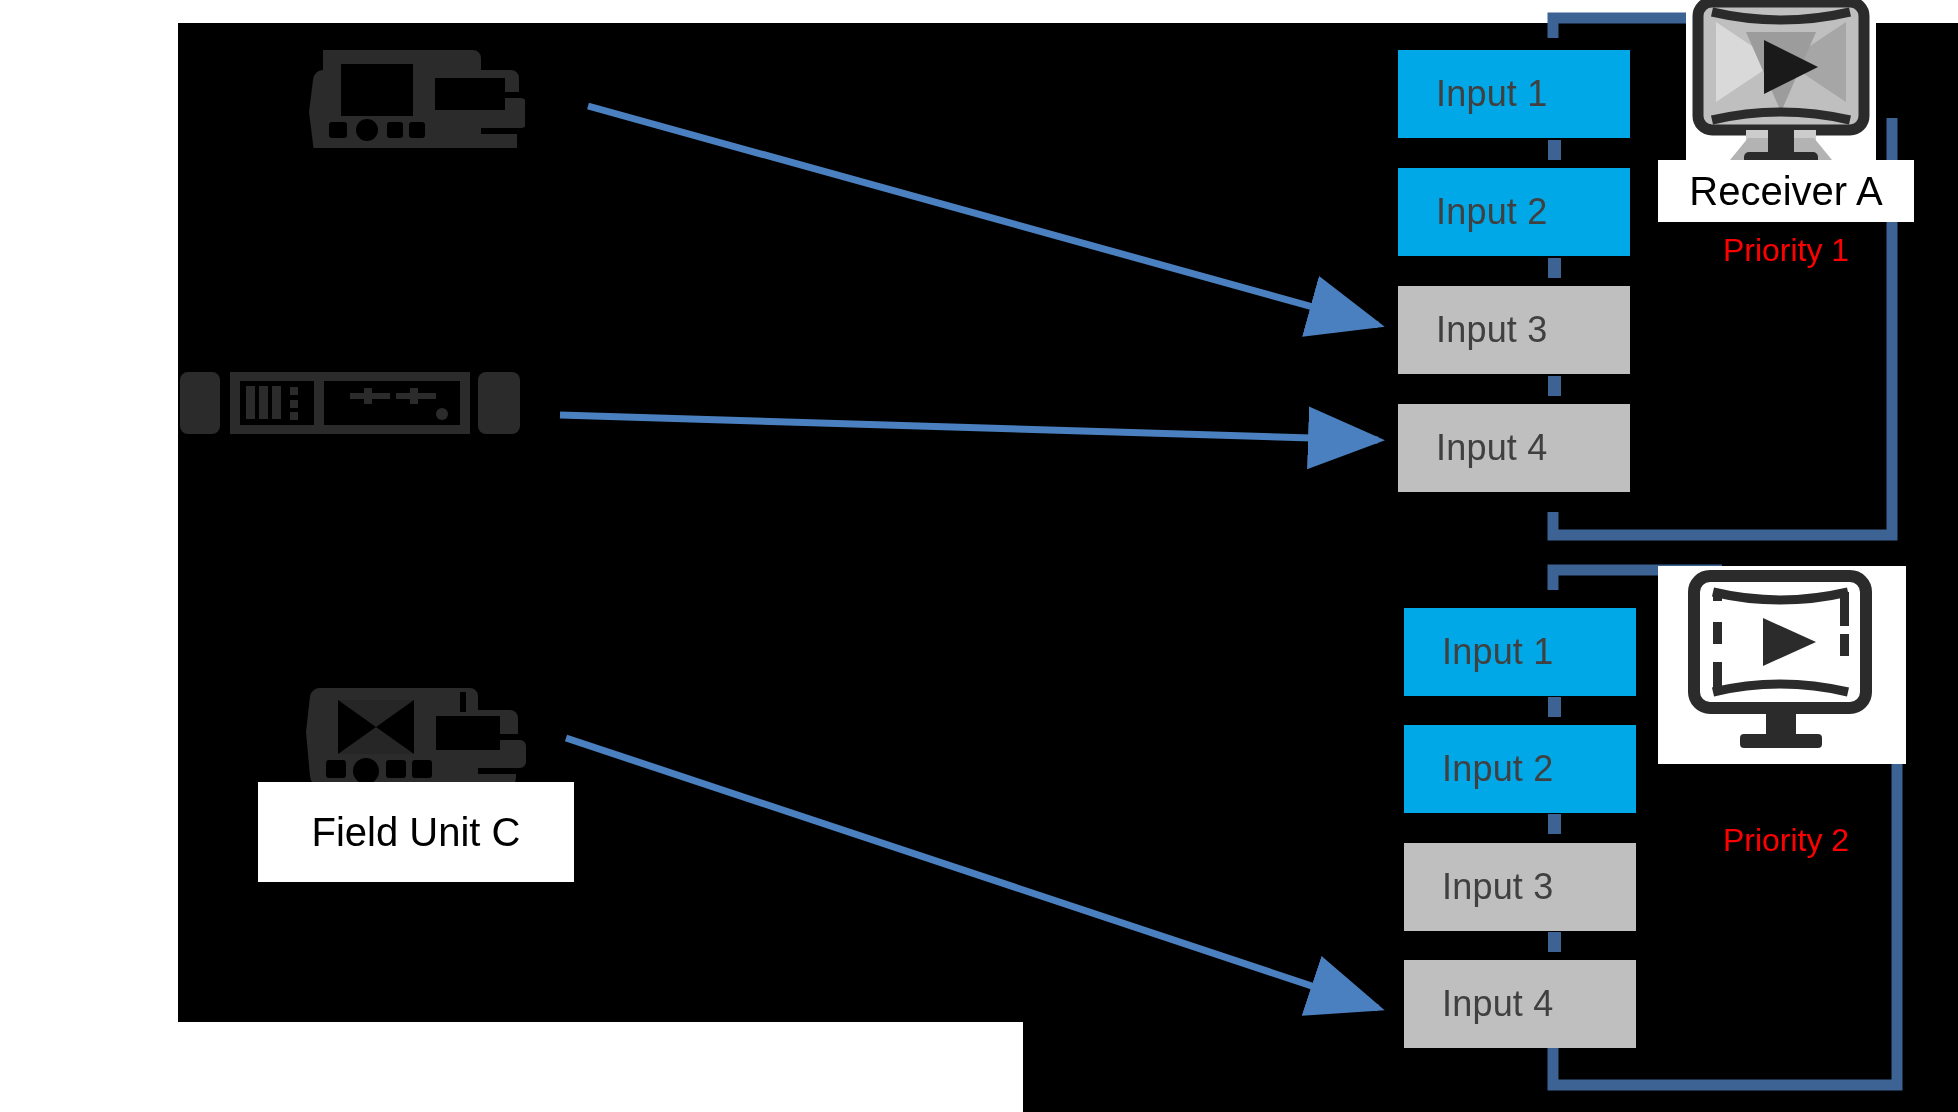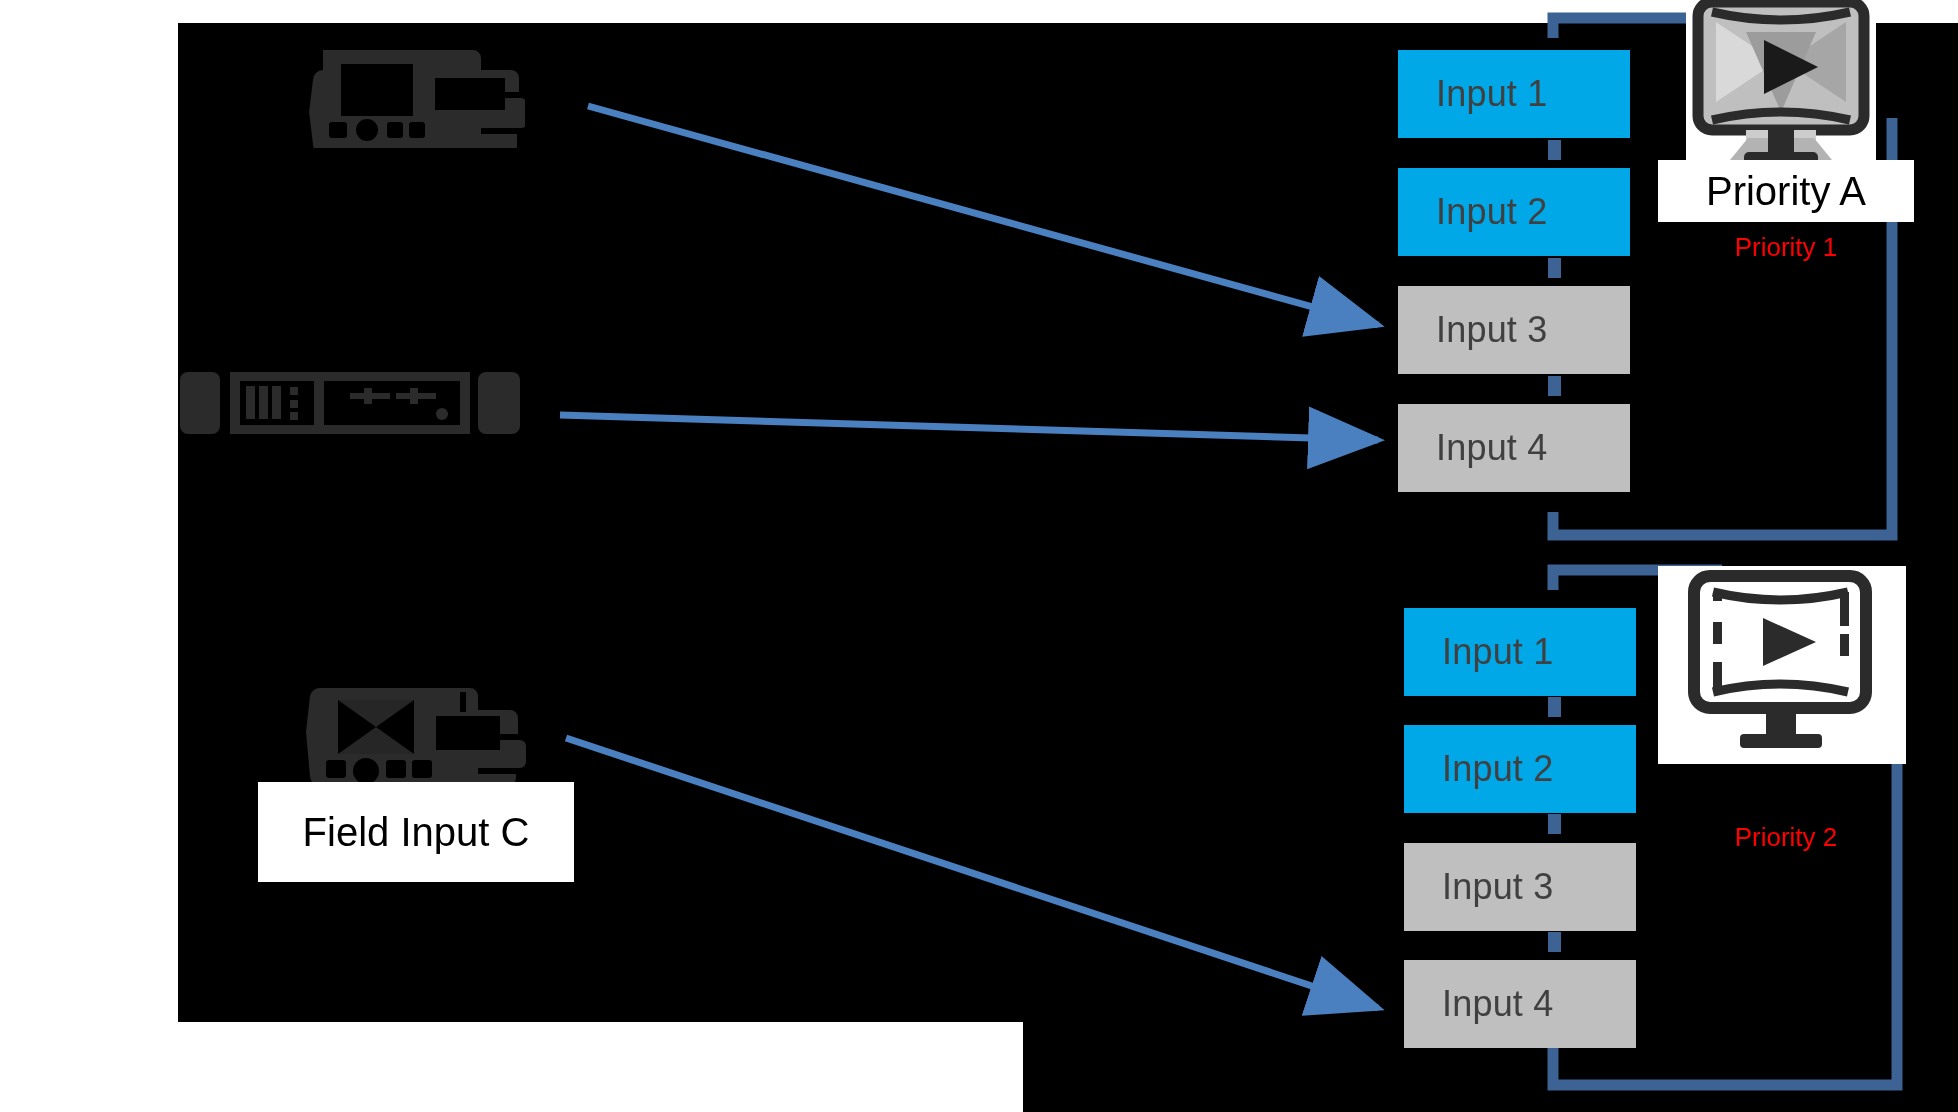--- a/index.html
+++ b/index.html
@@ -46,21 +46,21 @@
   .labelcard{
     position:absolute;
     background:#ffffff;
     display:flex;align-items:center;justify-content:center;
     color:#000000;
     font-size:40px;
   }
   .prio{
     position:absolute;
     color:#FF0000;
-    font-size:26px;
+    font-size:32px;
     text-align:center;
     white-space:nowrap;
   }
 
   
   .thumb{position:absolute;background:#ffffff;overflow:hidden;}
   .thumb svg{display:block;}
 
   .vrule{position:absolute;background:#000000;width:5px;}
 </style>
@@ -192,21 +192,21 @@
         <path d="M26 158 Q95 142 164 158" stroke="#2b2b2b" stroke-width="9" fill="none"></path>
         <rect x="60" y="168" width="70" height="22" fill="#cccccc"></rect>
         <polygon points="44,198 146,198 128,176 62,176" fill="#b3b3b3"></polygon>
         <rect x="82" y="166" width="26" height="26" fill="#2b2b2b"></rect>
         <rect x="58" y="190" width="74" height="13" rx="5" fill="#2b2b2b"></rect>
       </g>
     </svg>
   </div>
 
   <div class="labelcard" style="left:1658px;top:160px;width:256px;height:62px;">
-    <span>Priority A</span>
+    <span>Receiver A</span>
   </div>
   <div class="prio" style="left:1658px;top:232px;width:256px;">
     <span>Priority 1</span>
   </div>
 
   <div class="thumb" style="left:1658px;top:566px;width:248px;height:198px;">
     <svg width="248" height="198" viewBox="0 0 248 198">
       <rect x="0" y="0" width="248" height="198" fill="#ffffff"></rect>
       <rect x="36" y="10" width="172" height="132" rx="16" fill="#ffffff" stroke="#2b2b2b" stroke-width="12"></rect>
       <polygon points="105,52 158,76 105,100" fill="#2b2b2b"></polygon>
@@ -220,19 +220,19 @@
       <rect x="108" y="142" width="30" height="28" fill="#2b2b2b"></rect>
       <rect x="82" y="168" width="82" height="14" rx="4" fill="#2b2b2b"></rect>
     </svg>
   </div>
 
   <div class="prio" style="left:1658px;top:822px;width:256px;">
     <span>Priority 2</span>
   </div>
 
   <div class="labelcard" style="left:258px;top:782px;width:316px;height:100px;">
-    <span>Field Input C</span>
+    <span>Field Unit C</span>
   </div>
 
   <div class="vrule" style="left:1920px;top:42px;height:192px;"></div>
   <div class="vrule" style="left:1920px;top:234px;height:788px;"></div>
 
 </div>
 
 </body></html>

